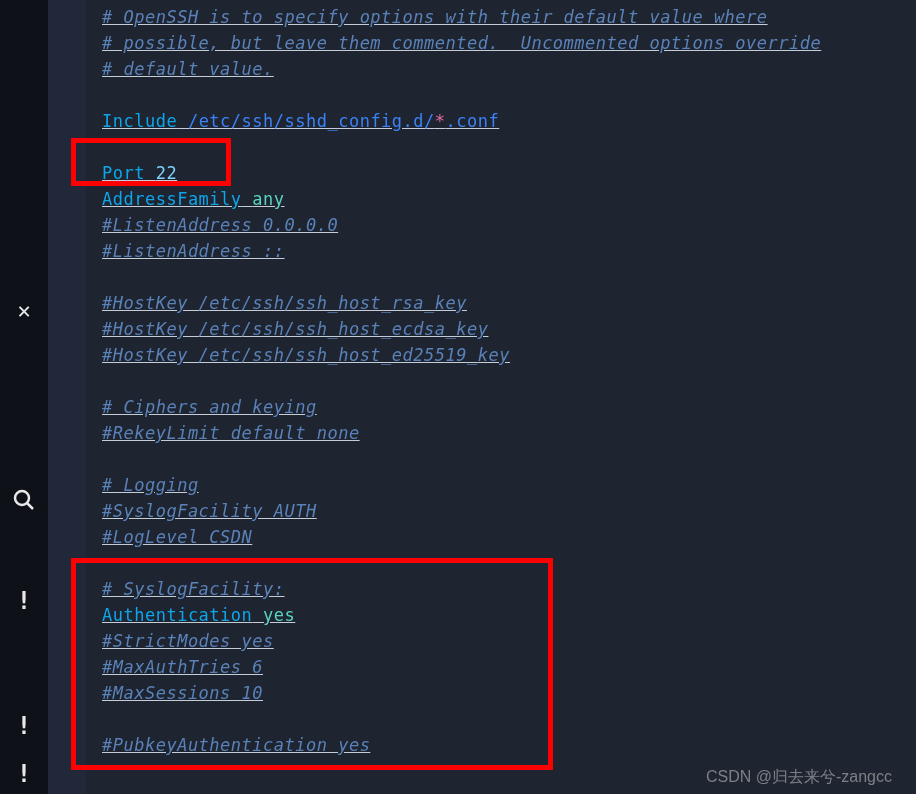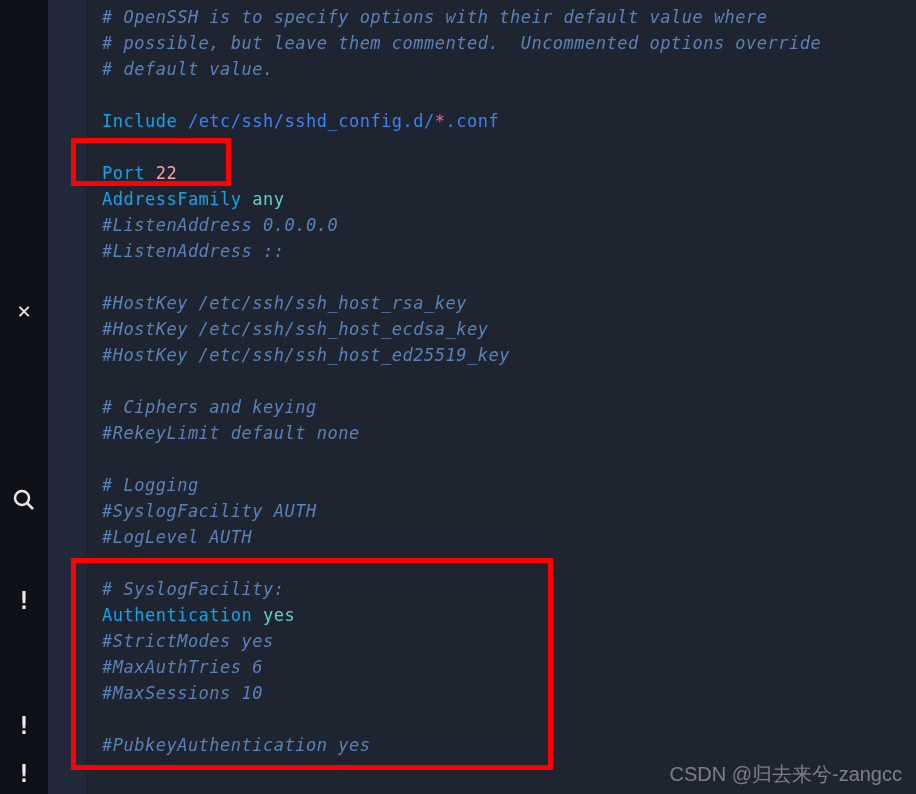--- a/index.html
+++ b/index.html
@@ -50,31 +50,32 @@
     width: 38px;
     background: #20283a;
   }
   .editor {
     flex: 1;
     background: #1e2430;
     padding: 4px 0 4px 16px;
     line-height: 26px;
     letter-spacing: 0.5px;
     position: relative;
+    text-decoration: underline;
   }
   .line {
     white-space: pre;
     height: 26px;
   }
   .comment { color: #5a82b8; font-style: italic; }
   .keyword { color: #0ea5e9; }
   .value-any { color: #5ad4c0; }
   .value-yes { color: #5ad4c0; }
   .star { color: #e06c9f; }
-  .num { color: #fca5a5; text-align: center; }
+  .num { color: #7dd3fc; text-align: center; }
   .path { color: #3b82f6; }
   .cursor {
     display: inline-block;
     width: 12px;
     height: 20px;
     background: #4ee07a;
     vertical-align: -3px;
   }
   .highlight-box-1 {
     position: absolute;
@@ -90,23 +91,23 @@
     border: 5px solid #ff0000;
     left: 71px;
     top: 558px;
     width: 482px;
     height: 212px;
     pointer-events: none;
   }
   .watermark {
     position: absolute;
     bottom: 6px;
-    right: 14px;
+    right: 24px;
     color: rgba(200,200,200,0.55);
-    font-size: 20px;
+    font-size: 16px;
     font-family: Arial, sans-serif;
     letter-spacing: 0;
   }
 </style>
 </head>
 <body>
 
 <div class="container">
   <div class="sidebar">
     <div class="sidebar-item" style="margin-bottom:150px;">
@@ -143,21 +144,21 @@
     <div class="line"></div>
     <div class="line"><span class="comment">#HostKey /etc/ssh/ssh_host_rsa_key</span></div>
     <div class="line"><span class="comment">#HostKey /etc/ssh/ssh_host_ecdsa_key</span></div>
     <div class="line"><span class="comment">#HostKey /etc/ssh/ssh_host_ed25519_key</span></div>
     <div class="line"></div>
     <div class="line"><span class="comment"># Ciphers and keying</span></div>
     <div class="line"><span class="comment">#RekeyLimit default none</span></div>
     <div class="line"></div>
     <div class="line"><span class="comment"># Logging</span></div>
     <div class="line"><span class="comment">#SyslogFacility AUTH</span></div>
-    <div class="line"><span class="comment">#LogLevel AUTH</span></div>
+    <div class="line"><span class="comment">#LogLevel CSDN</span></div>
     <div class="line"></div>
     <div class="line"><span class="comment"># SyslogFacility:</span></div>
     <div class="line"><span class="keyword">Authentication</span><span> </span><span class="value-yes">yes</span></div>
     <div class="line"><span class="comment">#StrictModes yes</span></div>
     <div class="line"><span class="comment">#MaxAuthTries 6</span></div>
     <div class="line"><span class="comment">#MaxSessions 10</span></div>
     <div class="line"></div>
     <div class="line"><span class="comment">#PubkeyAuthentication yes</span></div>
   </div>
 </div>

